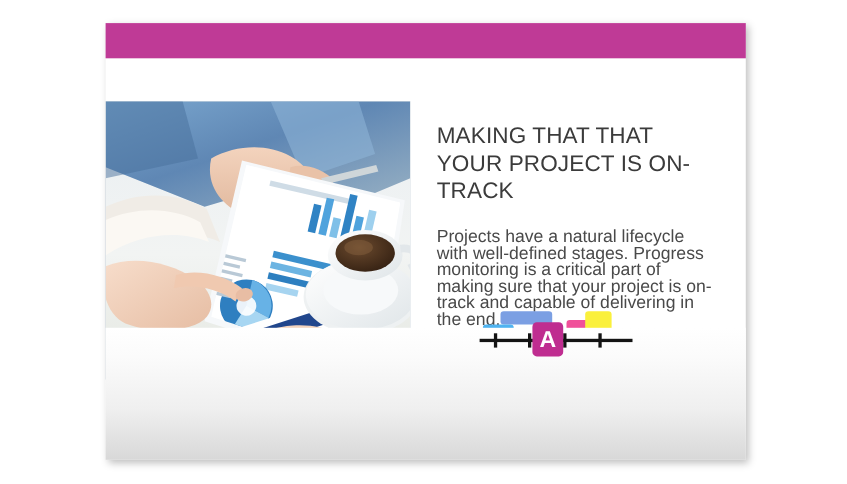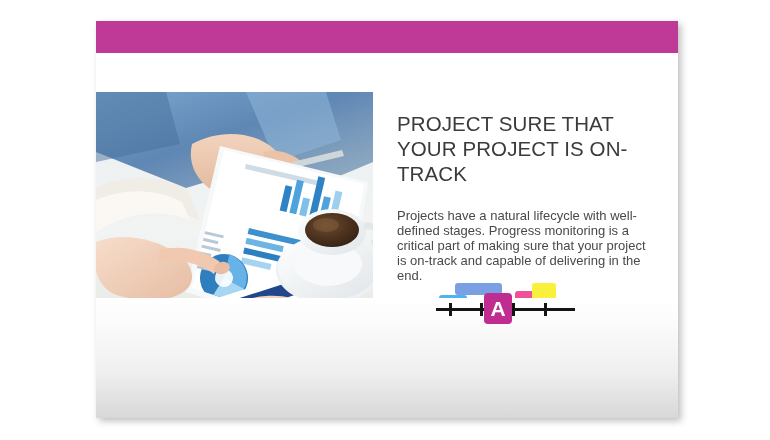--- a/index.html
+++ b/index.html
@@ -72,21 +72,21 @@
   .slide-title {
     font-size: 20.5px;
     line-height: 25px;
     color: #3b3b3b;
     letter-spacing: 0.1px;
     margin: 0 0 22px 0;
     font-weight: 400;
   }
 
   .slide-body {
-    font-size: 13px;
+    font-size: 16px;
     line-height: 15.1px;
     color: #494949;
     margin: 0;
     font-weight: 400;
   }
 
   
   .gantt {
     position: absolute;
     left: 337px;
@@ -262,21 +262,21 @@
         <ellipse cx="232" cy="176" rx="50" ry="32" fill="url(#cupG)"></ellipse>
         <ellipse cx="232" cy="172" rx="34" ry="22" fill="#f7f9fa"></ellipse>
         <ellipse cx="236" cy="140" rx="34" ry="23" fill="url(#cupG)"></ellipse>
         <ellipse cx="236" cy="138" rx="27" ry="17" fill="url(#coffeeG)"></ellipse>
         <ellipse cx="230" cy="133" rx="13" ry="7" fill="#8a6340" opacity="0.45"></ellipse>
         <path d="M268,134 C284,132 288,146 276,152" stroke="#e2e7ea" stroke-width="7" fill="none"></path>
       </svg>
     </div>
 
     <div class="text-col">
-      <h1 class="slide-title">PROJECT SURE THAT YOUR PROJECT IS ON-TRACK</h1>
+      <h1 class="slide-title">MAKING THAT THAT YOUR PROJECT IS ON-TRACK</h1>
       <p class="slide-body">Projects have a natural lifecycle with well-defined stages. Progress monitoring is a critical part of making sure that your project is on-track and capable of delivering in the end.</p>
     </div>
 
     <div class="gantt">
       <div class="gbar" style="left: 22px; top: 14px; width: 47px; height: 12px; background: rgb(123, 159, 227); border-radius: 3px;"></div>
         <div class="gbar" style="left: 6px; top: 26px; width: 28px; height: 12px; background: rgb(79, 179, 240); border-radius: 3px;"></div>
         <div class="gbar" style="left: 1px; top: 44px; width: 28px; height: 26px; background: rgb(79, 224, 160); border-radius: 3px;"></div>
         <div class="gbar" style="left: 19px; top: 52px; width: 25px; height: 14px; background: rgb(158, 217, 58); border-radius: 3px;"></div>
         <div class="gbar" style="left: 82px; top: 22px; width: 30px; height: 13px; background: rgb(240, 80, 154); border-radius: 3px;"></div>
         <div class="gbar" style="left: 99px; top: 14px; width: 24px; height: 25px; background: rgb(250, 240, 60); border-radius: 3px;"></div>

